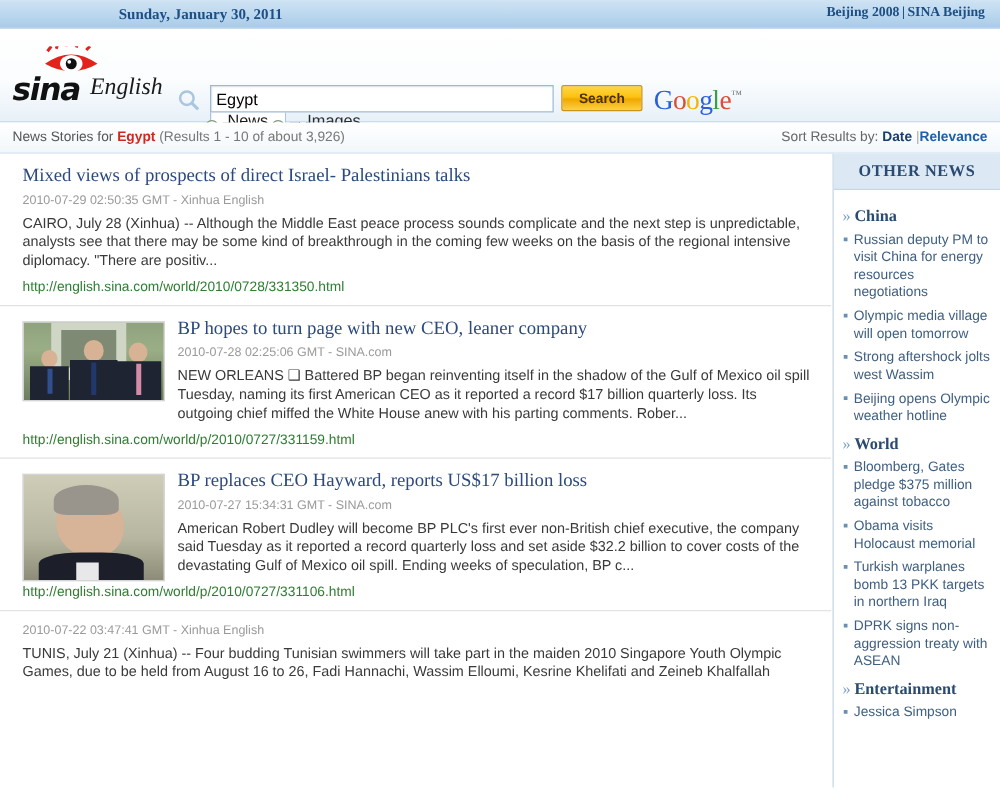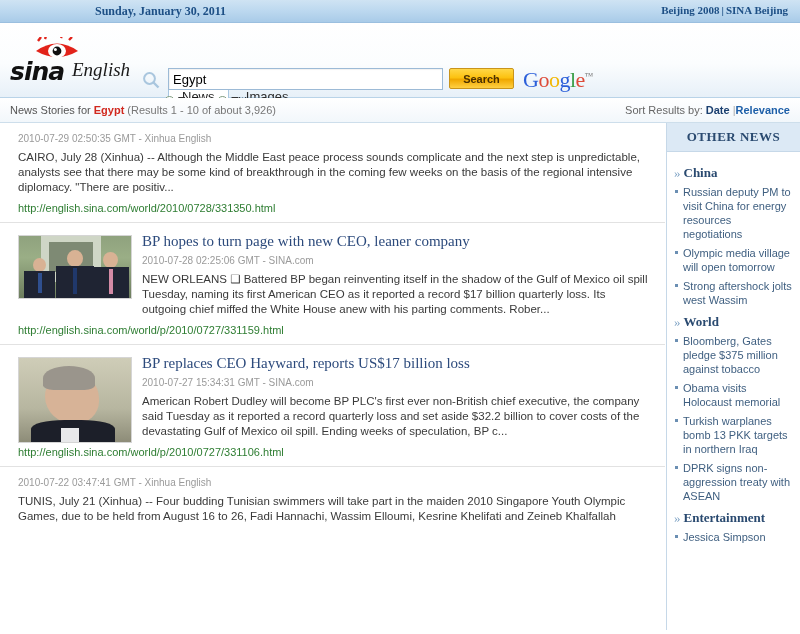--- a/index.html
+++ b/index.html
@@ -409,20 +409,21 @@
 <div class="resultsbar">
   <div class="resultsbar-left"><span>News Stories for </span><span class="hl">Egypt</span><span class="count"> (Results 1 - 10 of about 3,926)</span></div>
   <div class="resultsbar-right"><span>Sort Results by:</span> <span class="sort-active">Date</span> <span class="pipe">|</span><a class="sort-link" href="#">Relevance</a></div>
 </div>
 
 <div class="wrap">
 
   <div class="results">
 
     <div class="result clearfix">
+      <div class="r-title">Mixed views of prospects of direct Israel- Palestinians talks</div>
       <div class="r-meta">2010-07-29 02:50:35 GMT - Xinhua English</div>
       <div class="r-snippet">CAIRO, July 28 (Xinhua) -- Although the Middle East peace process sounds complicate and the next step is unpredictable, analysts see that there may be some kind of breakthrough in the coming few weeks on the basis of the regional intensive diplomacy. "There are positiv...</div>
       <div class="r-url">http://english.sina.com/world/2010/0728/331350.html</div>
     </div>
 
     <div class="result clearfix">
       <div class="thumb small">
         <div class="tn1">
           <div class="bld"></div>
             <div class="bld2"></div>
@@ -470,20 +471,21 @@
   </div>
 
   <div class="sidebar">
     <div class="sb-head">OTHER NEWS</div>
     <div class="sb-body">
 
       <div class="sb-cat"><span class="chev">»</span><span>China</span></div>
       <div class="sb-item">Russian deputy PM to visit China for energy resources negotiations</div>
       <div class="sb-item">Olympic media village will open tomorrow</div>
       <div class="sb-item">Strong aftershock jolts west Wassim</div>
+      <div class="sb-item">Beijing opens Olympic weather hotline</div>
 
       <div class="sb-cat"><span class="chev">»</span><span>World</span></div>
       <div class="sb-item">Bloomberg, Gates pledge $375 million against tobacco</div>
       <div class="sb-item">Obama visits Holocaust memorial</div>
       <div class="sb-item">Turkish warplanes bomb 13 PKK targets in northern Iraq</div>
       <div class="sb-item">DPRK signs non-aggression treaty with ASEAN</div>
 
       <div class="sb-cat"><span class="chev">»</span><span>Entertainment</span></div>
       <div class="sb-item">Jessica Simpson</div>
 

